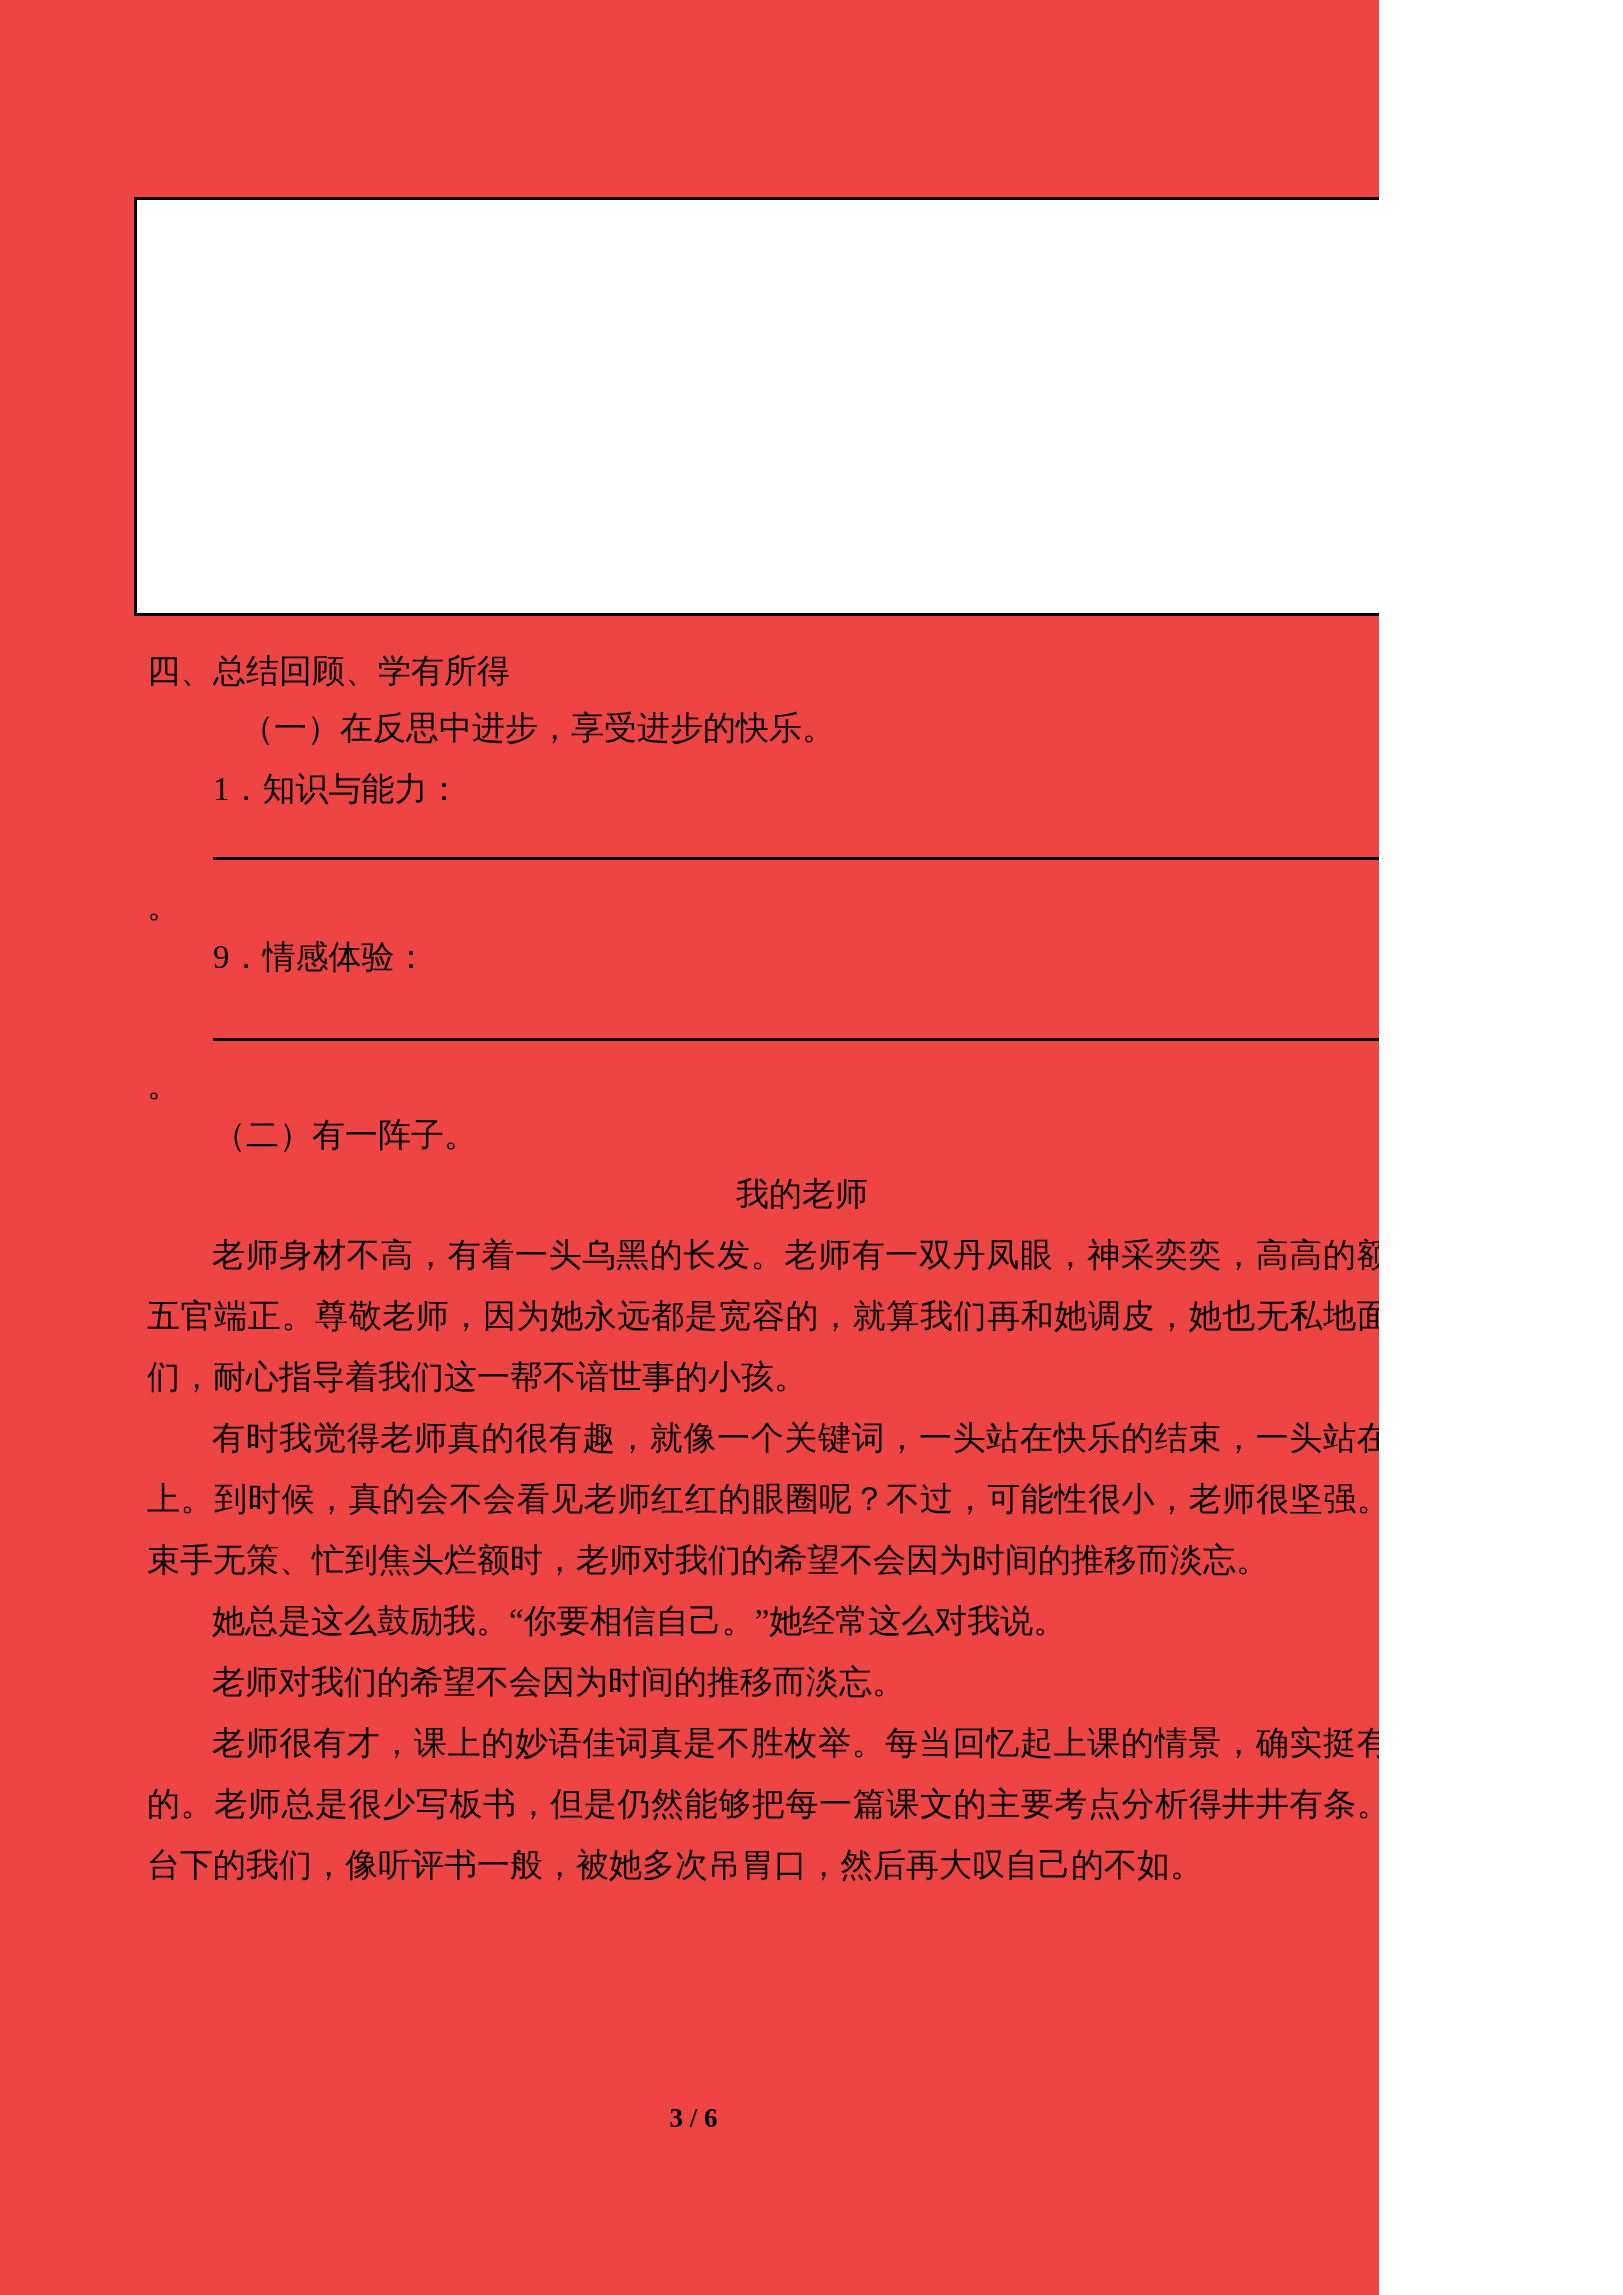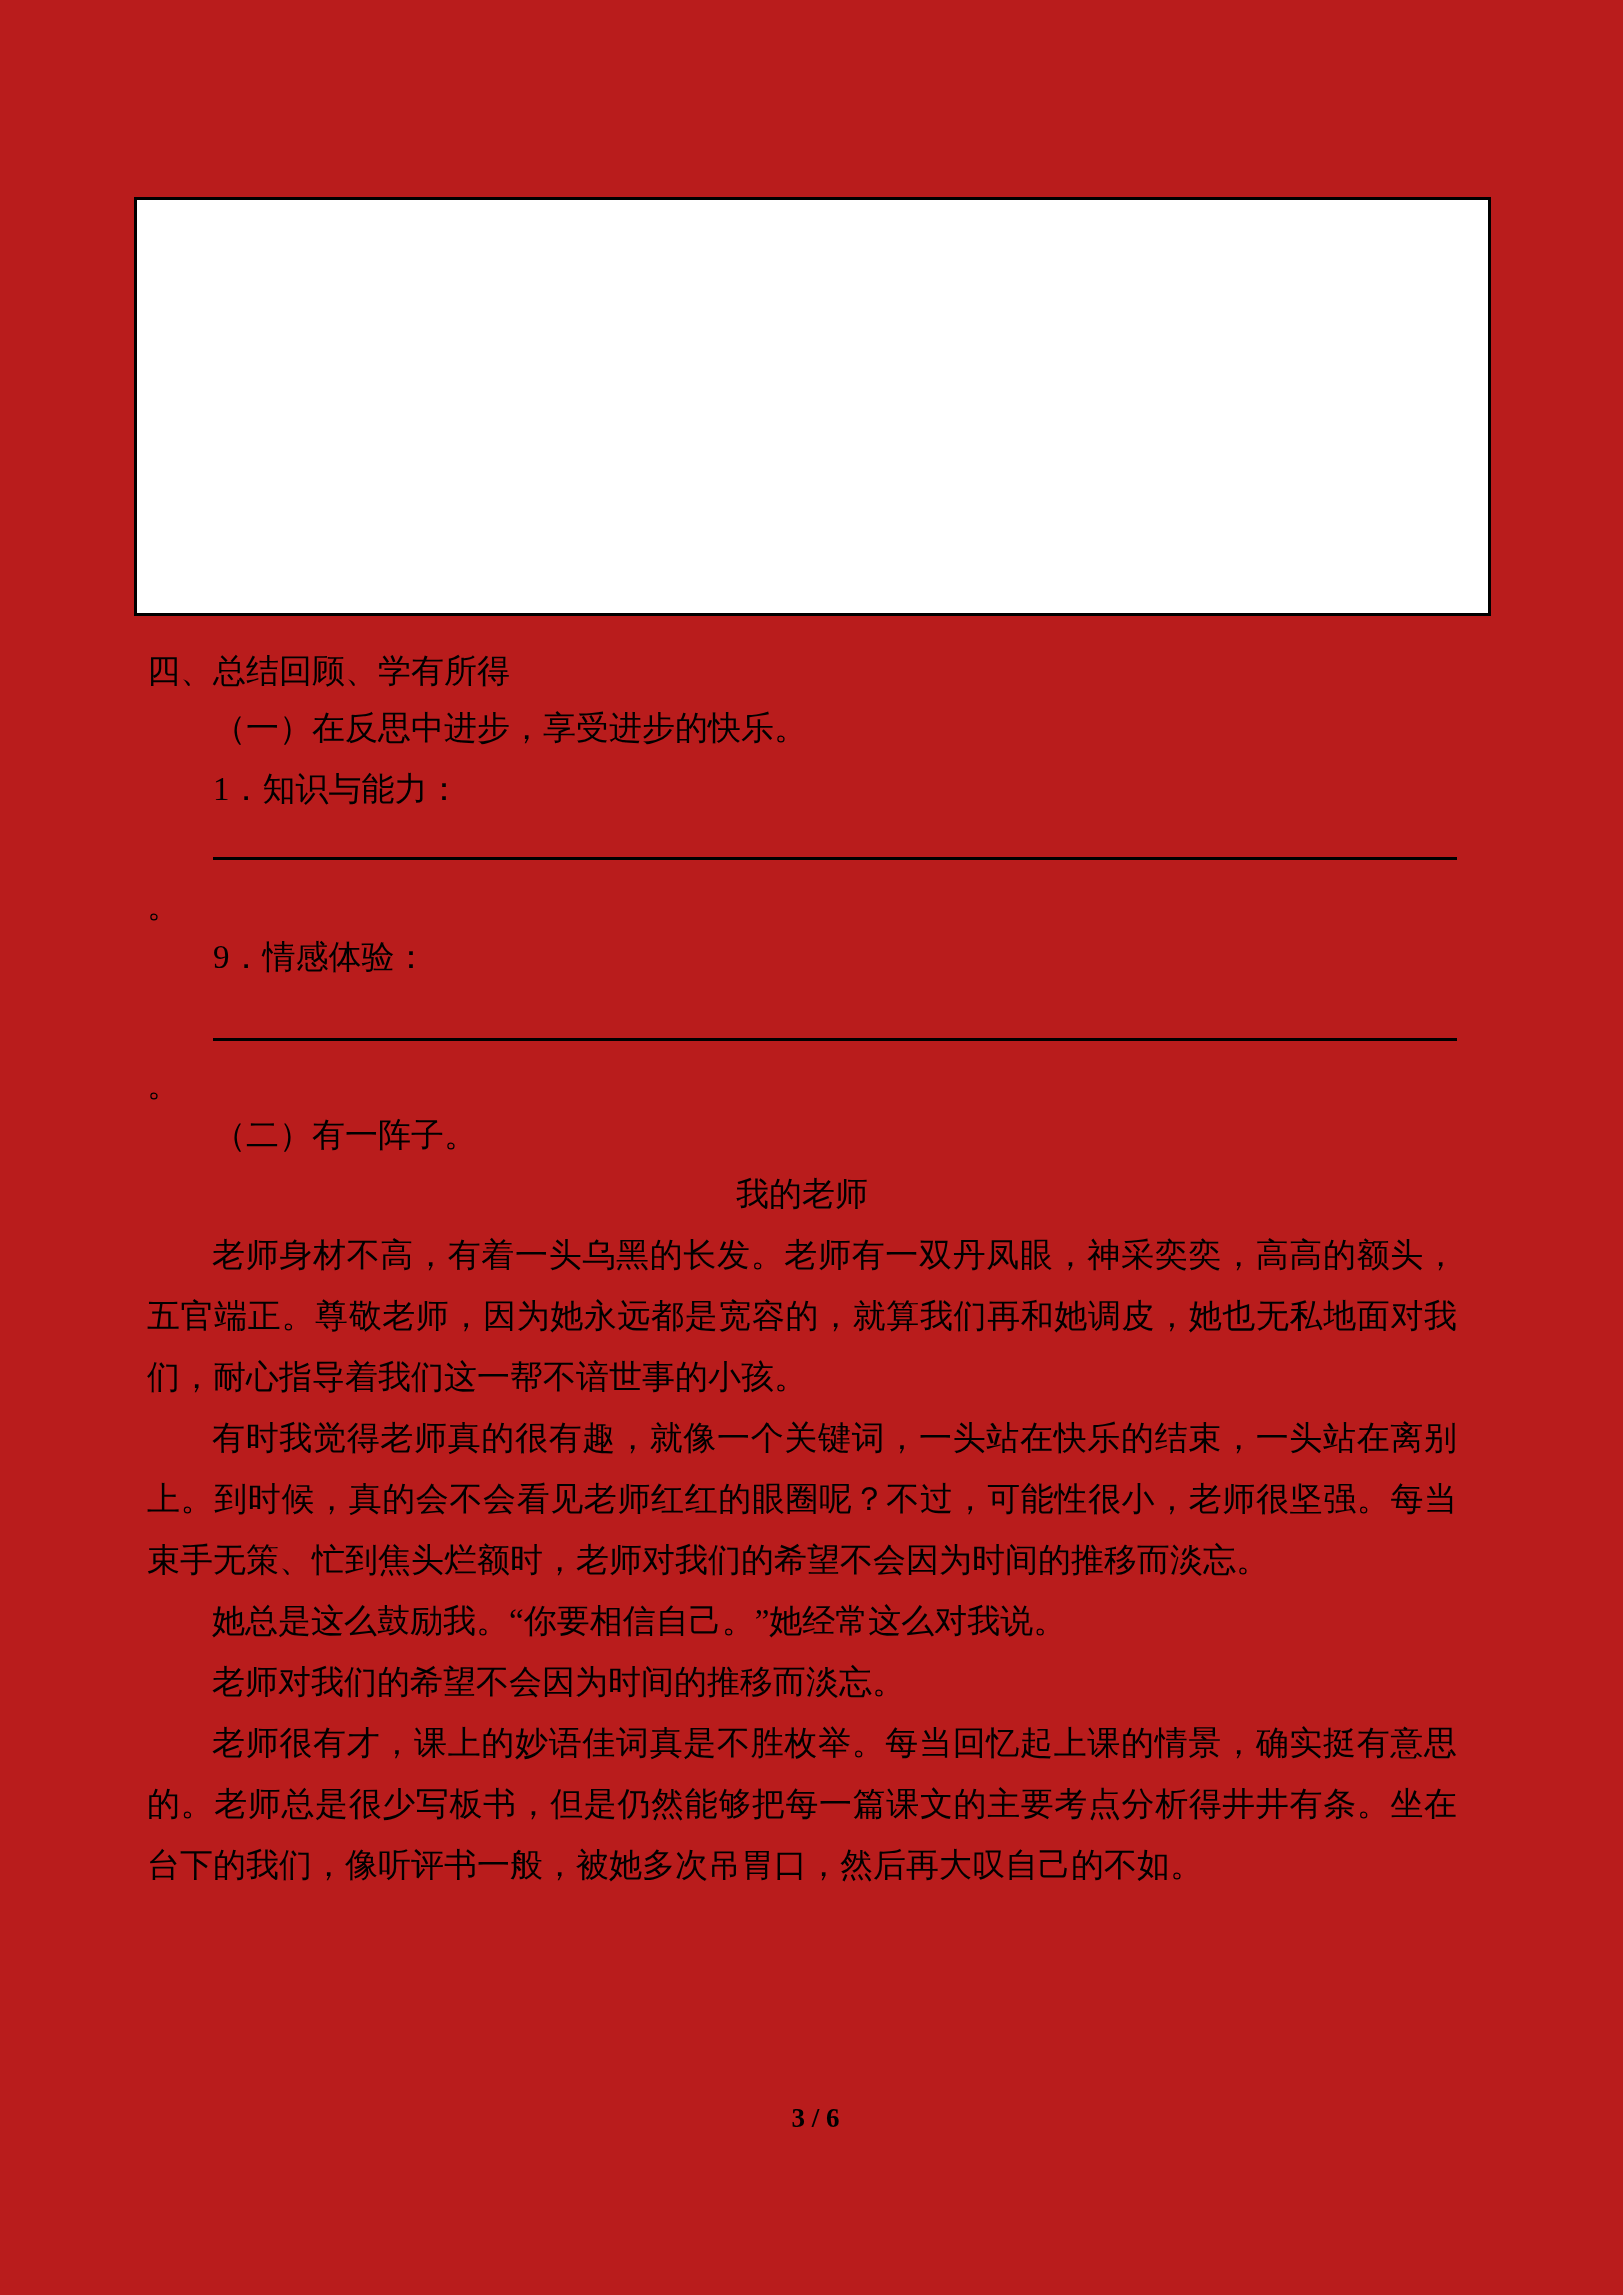--- a/index.html
+++ b/index.html
@@ -4,22 +4,22 @@
 <style>
   html, body { margin: 0; padding: 0; }
   body {
     width: 1623px; height: 2295px;
     background: #ffffff;
     font-family: "Liberation Serif", "DejaVu Serif", serif;
     color: #000000;
   }
   .page {
     position: relative;
-    width: 1623px; height: 2295px;
-    background: #b91c1c;
+    width: 1379px; height: 2295px;
+    background: #ef4444;
     overflow: hidden;
   }
   .answer-box {
     position: absolute;
     left: 134px; top: 197px;
     width: 1357px; height: 419px;
     border: 3.4px solid #000000;
     box-sizing: border-box;
     background: #ffffff;
   }
@@ -67,21 +67,21 @@
 </style>
 </head>
 <body>
 
 <div class="page">
 
   <div class="answer-box"></div>
 
   <div class="line-item at-margin" style="top:651px;">四、总结回顾、学有所得</div>
 
-  <div class="line-item indented" style="top:708px;">（一）在反思中进步，享受进步的快乐。</div>
+  <div class="line-item indented" style="top:708px;margin-left:28px;">（一）在反思中进步，享受进步的快乐。</div>
 
   <div class="line-item indented" style="top:769px;">1．知识与能力：</div>
 
   <div class="blank-line" style="top:857px;"></div>
 
   <div class="line-item at-margin" style="top:886px;">。</div>
 
   <div class="line-item indented" style="top:937px;">9．情感体验：</div>
 
   <div class="blank-line" style="top:1038px;"></div>

